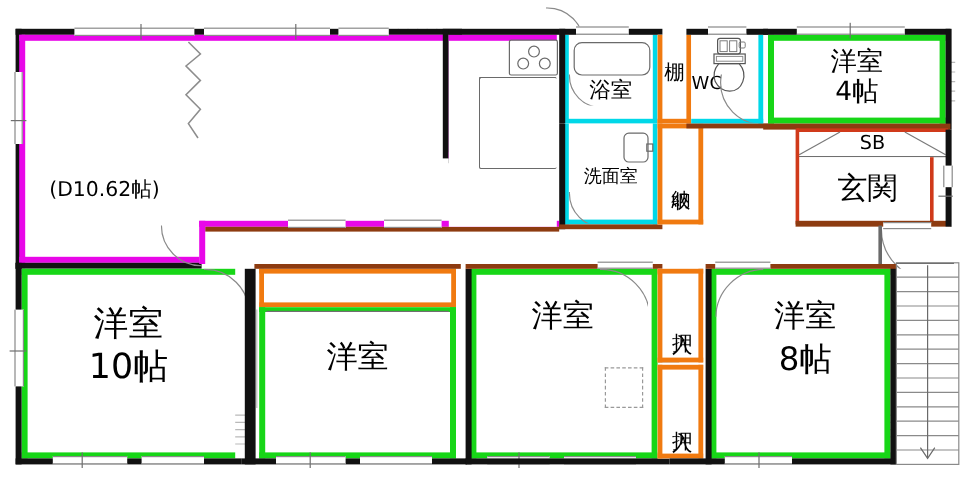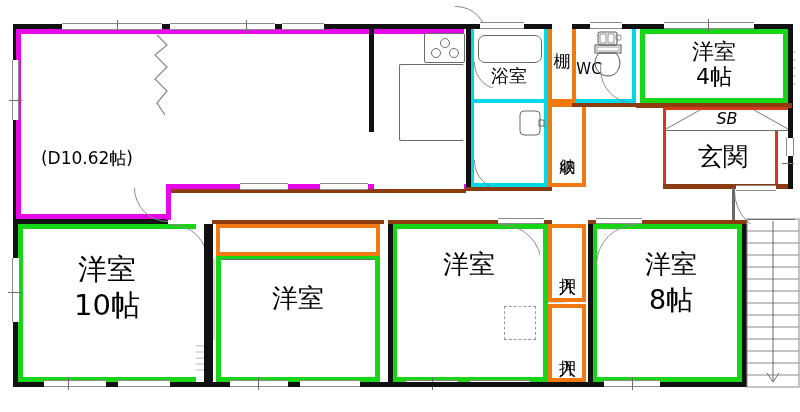--- a/index.html
+++ b/index.html
@@ -175,20 +175,21 @@
   </div>
   <div class="abs w-white" style="left:480px;top:22px;width:44px;height:7px;border-top:1px solid #8a8a8a;border-bottom:1px solid #8a8a8a;"></div>
 
   <div class="room" style="left:470px;top:103px;width:78px;height:84px;"></div>
   <div class="abs w-cyan" style="left:470px;top:103px;width:4px;height:84px;"></div>
   <div class="abs w-cyan" style="left:544px;top:103px;width:4px;height:84px;"></div>
   <div class="abs w-cyan" style="left:470px;top:183px;width:78px;height:4px;"></div>
   <div class="abs w-black" style="left:466px;top:103px;width:5px;height:88px;"></div>
   <div class="abs w-brown" style="left:466px;top:187px;width:86px;height:4px;"></div>
 
+  <div class="lbl" style="left:474px;top:136px;width:70px;height:24px;font-size:15px;">洗面室</div>
 
   <svg class="abs" style="left:519px;top:108px;width:26px;height:30px;">
     <rect x="1" y="3" width="20" height="24" rx="4" fill="none" stroke="#6a6a6a" stroke-width="1"></rect>
     <rect x="20" y="12" width="5" height="6" fill="none" stroke="#6a6a6a" stroke-width="1"></rect>
   </svg>
   <div class="arcwrap" style="left:474px;top:160px;width:28px;height:26px;">
     <div class="arc" style="left:0px;top:-28px;width:56px;height:56px;"></div>
   </div>
 
   <div class="room" style="left:548px;top:29px;width:28px;height:74px;"></div>
@@ -241,21 +242,21 @@
   <div class="abs w-white" style="left:664px;top:22px;width:90px;height:7px;border-top:1px solid #8a8a8a;border-bottom:1px solid #8a8a8a;"></div>
   <div class="abs thin" style="left:708px;top:19px;width:1px;height:13px;"></div>
 
   <div class="room" style="left:664px;top:108px;width:126px;height:22px;"></div>
   <div class="abs w-red" style="left:664px;top:107px;width:126px;height:3px;"></div>
   <div class="abs thin" style="left:664px;top:130px;width:126px;height:1px;"></div>
   <svg class="abs" style="left:664px;top:109px;width:126px;height:22px;">
     <line x1="2" y1="20" x2="36" y2="1" stroke="#7a7a7a" stroke-width="1"></line>
     <line x1="124" y1="20" x2="90" y2="1" stroke="#7a7a7a" stroke-width="1"></line>
   </svg>
-  <div class="lbl" style="left:700px;top:109px;width:54px;height:20px;font-size:16px;font-style:italic;">SB</div>
+  <div class="lbl" style="left:700px;top:109px;width:54px;height:20px;font-size:16px;">SB</div>
 
   <div class="room" style="left:664px;top:131px;width:112px;height:54px;"></div>
   <div class="abs w-red" style="left:663px;top:107px;width:3px;height:80px;"></div>
   <div class="abs w-red" style="left:775px;top:131px;width:3px;height:56px;"></div>
   <div class="abs w-brown" style="left:663px;top:184px;width:129px;height:5px;"></div>
   <div class="abs w-black" style="left:788px;top:108px;width:5px;height:81px;"></div>
   <div class="lbl" style="left:678px;top:140px;width:90px;height:34px;font-size:25px;">玄関</div>
   <div class="abs w-white" style="left:786px;top:138px;width:8px;height:18px;border-left:1px solid #8a8a8a;border-right:1px solid #8a8a8a;"></div>
   <div class="abs thin" style="left:782px;top:163px;width:12px;height:1px;"></div>
 

